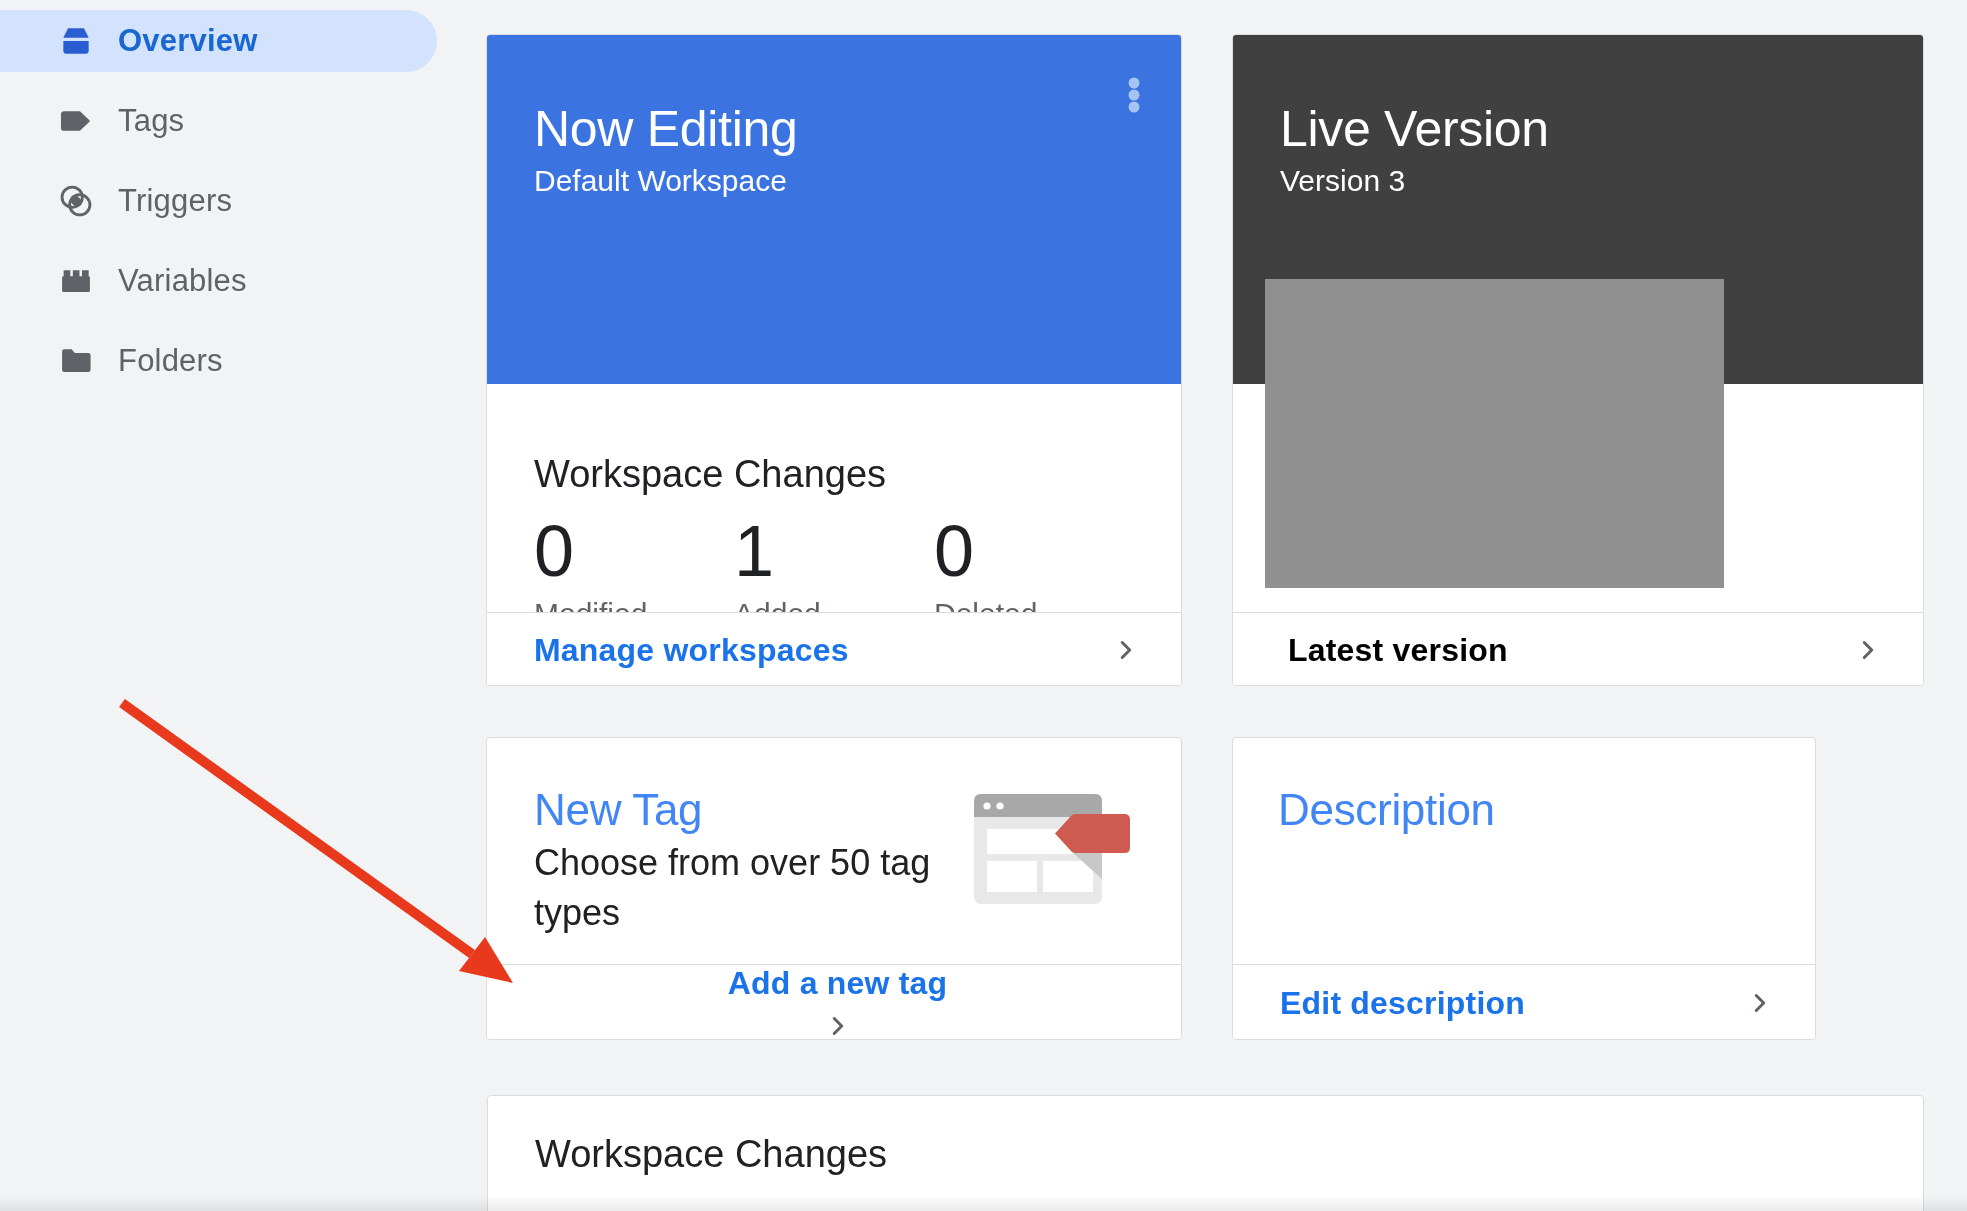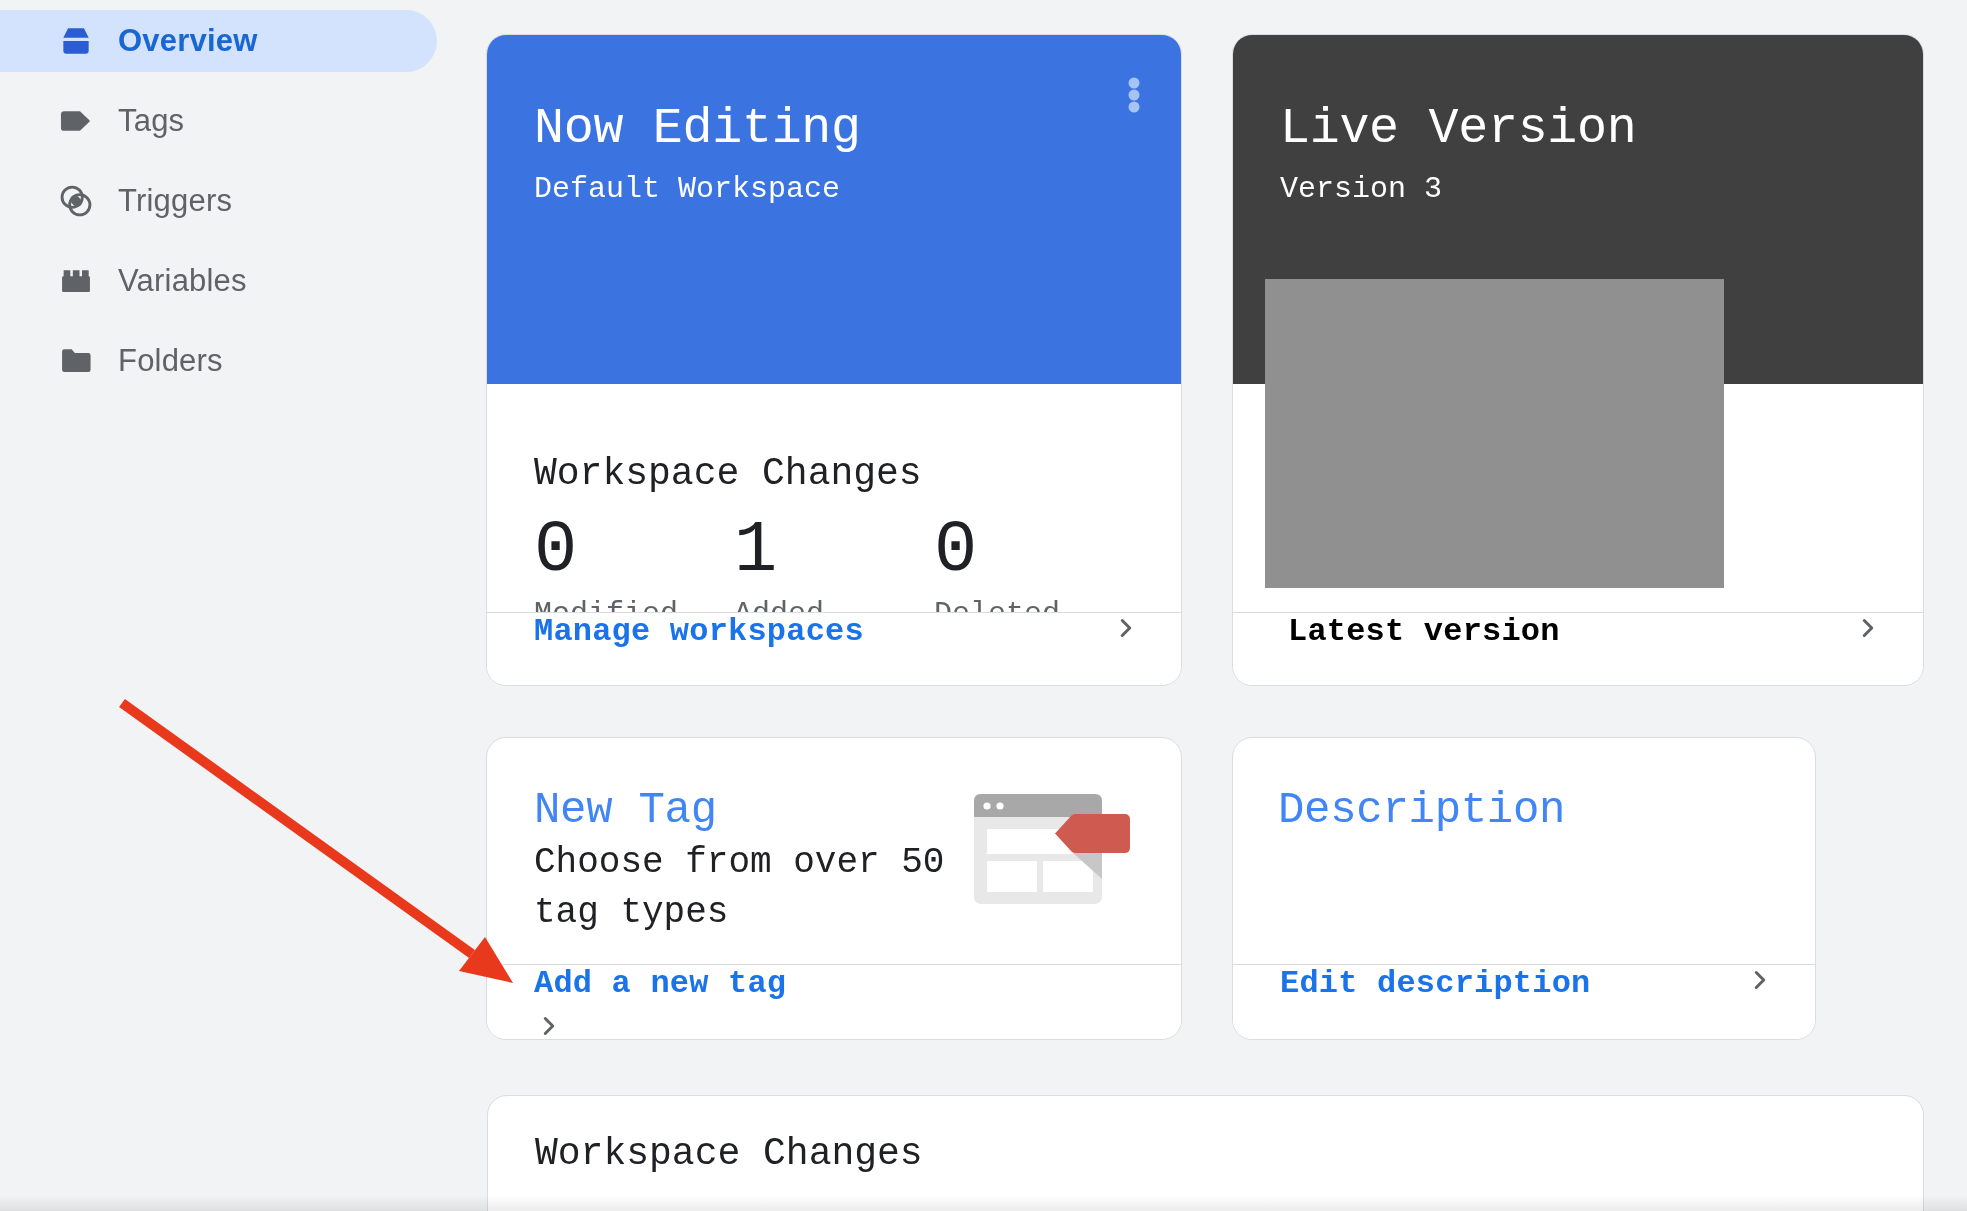--- a/index.html
+++ b/index.html
@@ -10,33 +10,33 @@
     color:#202124;
   }
   
   .sidebar{position:absolute;left:0;top:0;width:480px;height:1211px;}
   .nav-pill{position:absolute;left:0;top:10px;width:437px;height:62px;background:#d3e3fd;border-radius:0 31px 31px 0;}
   .nav-item{position:absolute;left:0;width:460px;height:62px;display:flex;align-items:center;cursor:pointer;}
   .nav-item .nav-icon{position:absolute;left:57px;width:38px;height:38px;display:flex;align-items:center;justify-content:center;}
   .nav-item .nav-label{position:absolute;left:118px;font-size:31px;color:#5f6368;letter-spacing:.2px;}
   .nav-item.selected .nav-label{color:#1967d2;font-weight:700;}
   
-  .card{position:absolute;background:#fff;border:1px solid #dadce0;border-radius:20px;box-sizing:border-box;overflow:hidden;font-family:Liberation Mono, monospace;}
+  .card{position:absolute;background:#fff;border:1px solid #dadce0;border-radius:4px;box-sizing:border-box;overflow:hidden;}
   .card-header{position:absolute;left:0;top:0;right:0;height:349px;padding:64px 47px 0 47px;box-sizing:border-box;}
   .card-header.blue{background:#3b74e1;}
   .card-header.green{background:#404040;}
   .hdr-title{font-size:50px;line-height:60px;color:#fff;letter-spacing:-.3px;}
-  .hdr-sub{font-size:30px;line-height:44px;color:#fff;margin-top:8px;}
+  .hdr-sub{font-size:30px;line-height:44px;color:#fff;}
   .card-body{position:absolute;top:383px;left:47px;right:47px;}
   .body-heading{margin:34px 0 0 0;font-size:38px;line-height:44px;font-weight:400;color:#202124;}
   .stats-row{display:flex;margin-top:16px;}
   .stat{width:201px;}
   .stat-value{font-size:72px;line-height:78px;color:#202124;}
   .stat-label{font-size:30px;line-height:36px;color:#5f6368;margin-top:6px;}
-  .card-footer{position:absolute;left:0;right:0;bottom:0;border-top:1px solid #dadce0;display:flex;align-items:flex-start;justify-content:space-between;padding:0 40px 0 47px;cursor:pointer;background:#fff;}
+  .card-footer{position:absolute;left:0;right:0;bottom:0;border-top:1px solid #dadce0;display:flex;align-items:center;justify-content:space-between;padding:0 40px 0 47px;cursor:pointer;background:#fff;}
   .footer-link{font-size:32px;font-weight:700;letter-spacing:.2px;}
   .footer-link.blue{color:#1a73e8;}
   .footer-link.green{color:#000000;margin-left:8px;}
   .chevron{width:30px;height:30px;flex:0 0 auto;}
   .card2-title{position:absolute;left:47px;top:41px;font-size:44px;line-height:62px;color:#4285f4;letter-spacing:-.3px;}
   .card2-desc{position:absolute;left:47px;top:100px;width:430px;font-size:36px;line-height:50px;color:#202124;}
   .gray-redaction{position:absolute;left:32px;top:244px;width:459px;height:309px;background:#909090;}
   .dots-menu{position:absolute;left:641px;top:42px;width:12px;height:38px;cursor:pointer;}
   .tag-illustration{position:absolute;left:482px;top:49px;width:180px;height:130px;}
   .bottom-card-title{position:absolute;left:47px;top:36px;font-size:38px;line-height:44px;color:#202124;}

